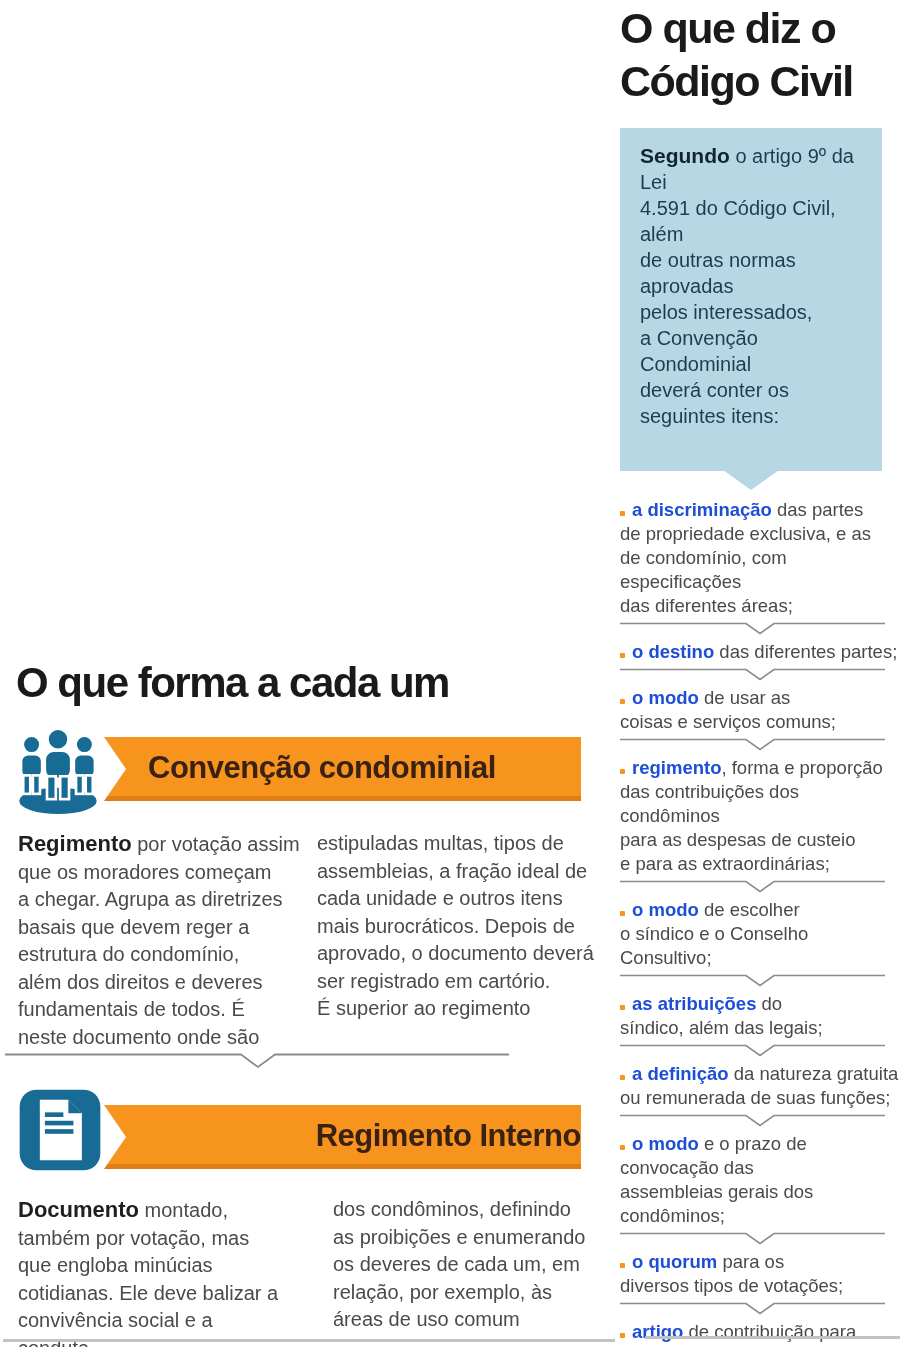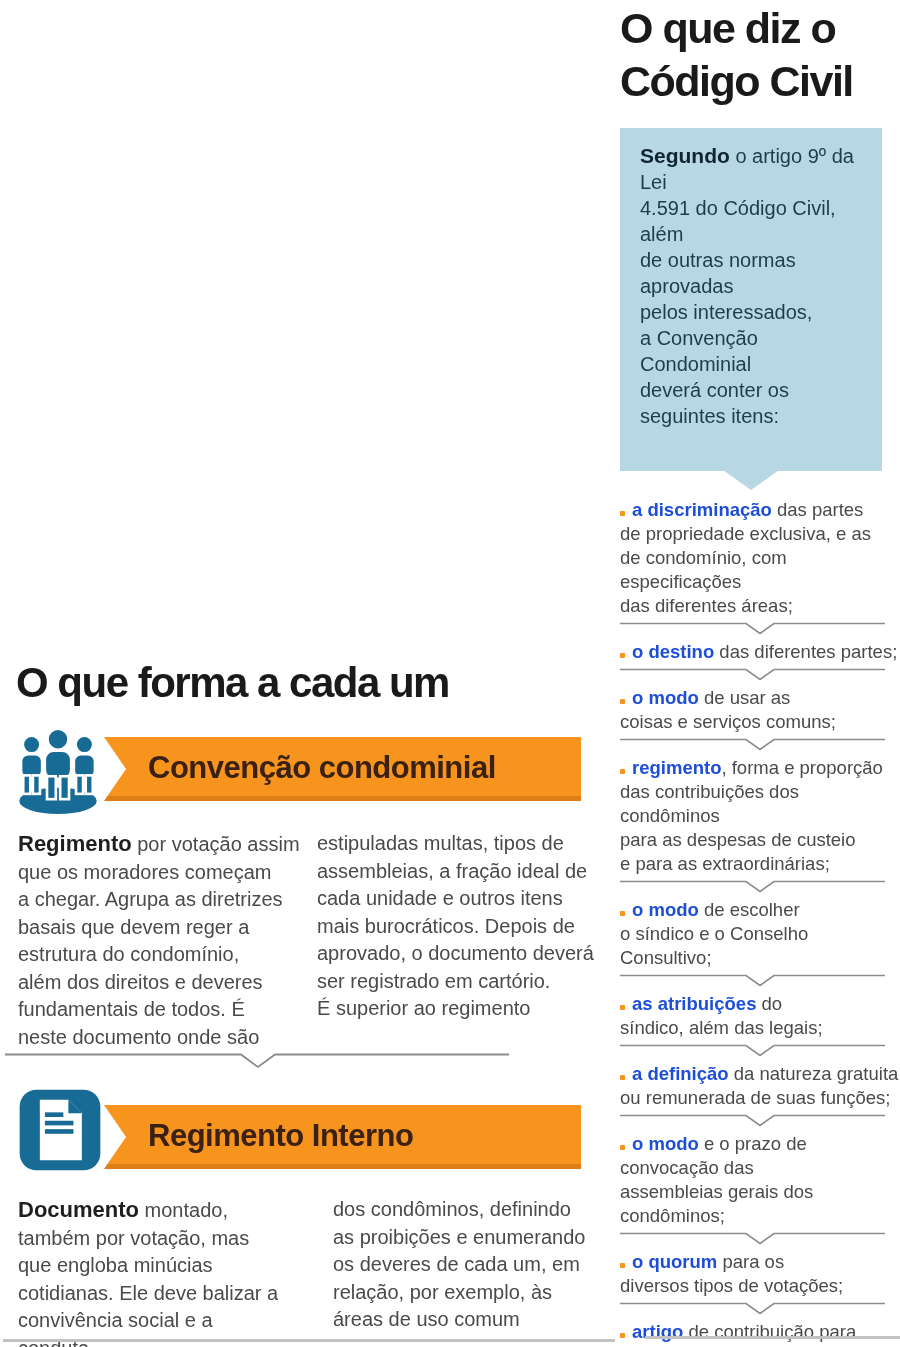--- a/index.html
+++ b/index.html
@@ -27,21 +27,21 @@
 
   
   .left-title{position:absolute;left:16px;top:660px;margin:0;font-size:42px;
               line-height:46px;font-weight:bold;color:#1a1a1a;letter-spacing:-1.5px;}
   .banner{position:absolute;left:104px;width:477px;height:64px;
           background:linear-gradient(#f7941e calc(100% - 5px),#de7e15 0);
           clip-path:polygon(0 0,100% 0,100% 100%,0 100%,22px 50%);}
   .banner span{display:block;padding-left:44px;font-size:31px;line-height:62px;
                font-weight:bold;color:#3a2113;letter-spacing:-0.5px;}
   .banner-1{top:737px;}
-  .banner-2{top:1105px;}
+  .banner-2{top:1105px;text-align:right;}
   .icon{position:absolute;}
   .icon-1{left:14px;top:725px;}
   .icon-2{left:18px;top:1087px;}
   .cols{position:absolute;left:18px;width:586px;display:flex;gap:12px;}
   .cols-1{top:830px;}
   .cols-2{top:1196px;gap:44px;}
   .col{width:287px;font-size:20px;line-height:27.5px;color:#4a4a4a;margin:0;}
   .col .lead{font-weight:bold;font-size:22px;color:#1f1f1f;}
   .left-divider{position:absolute;left:3px;top:1053px;}
 

